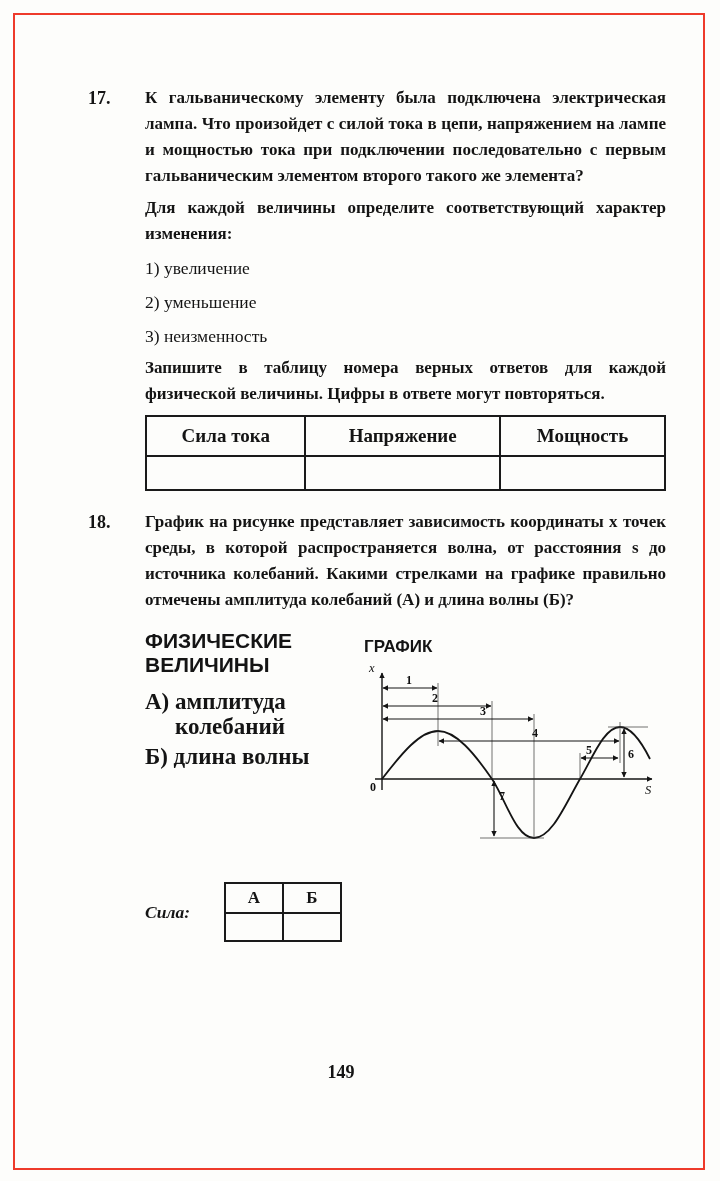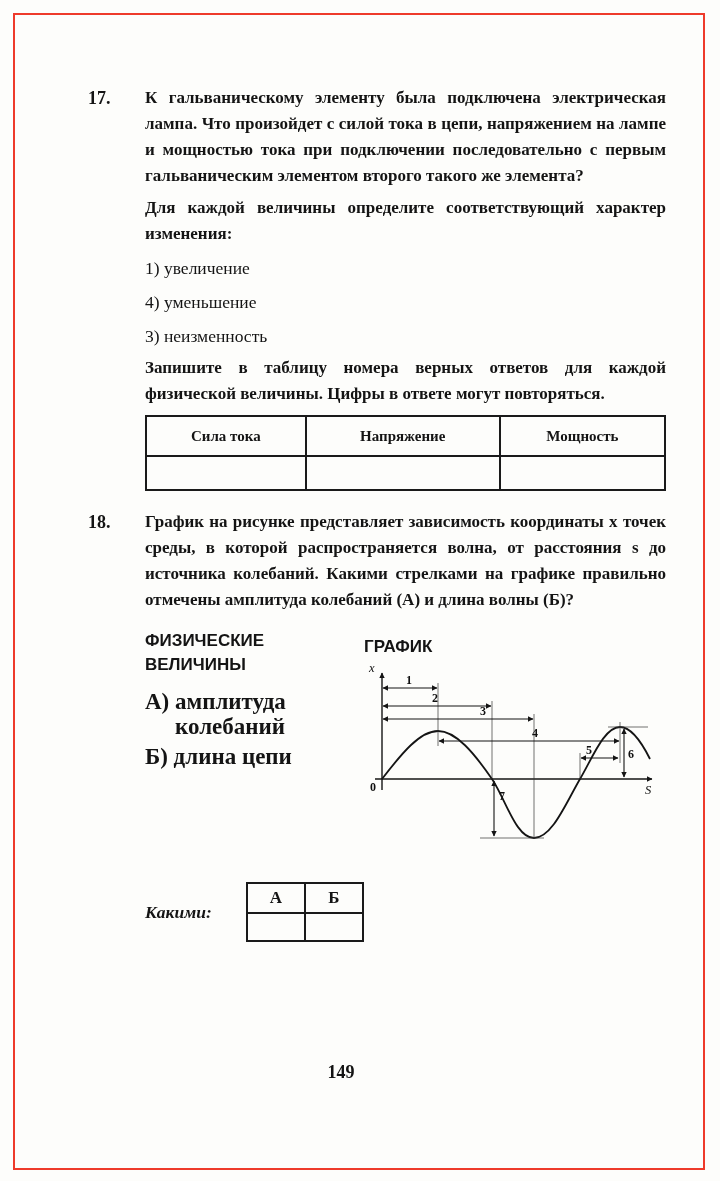--- a/index.html
+++ b/index.html
@@ -15,27 +15,27 @@
   }
   .content { position:absolute; left:88px; top:85px; width:578px; }
 
   .problem { display:grid; grid-template-columns:57px 1fr; margin-bottom:18px; }
   .pnum { font-weight:700; font-size:18px; line-height:26px; }
   .pbody p { margin:0 0 6px; font-size:17px; line-height:26px; font-weight:700; text-align:justify; }
   .options { margin:2px 0 6px; }
   .options div { font-size:17.5px; line-height:26px; font-weight:400;margin-top:8px; }
 
   .t17 { border-collapse:collapse; width:100%; margin-top:8px; }
-  .t17 th, .t17 td { border:2px solid #1a1a1a; text-align:center; font-size:15px; font-weight:700; padding:0; }
+  .t17 th, .t17 td { border:2px solid #1a1a1a; text-align:center; font-size:19px; font-weight:700; padding:0; }
   .t17 th { height:40px; }
   .t17 td { height:34px; }
 
   .cols { display:flex; margin-top:12px; }
   .leftcol { width:217px; padding-top:4px; }
-  .sans-h { font-family:"Liberation Sans", sans-serif; font-weight:700; font-size:17px; line-height:24px; margin:0 0 12px; max-width:150px; }
+  .sans-h { font-family:"Liberation Sans", sans-serif; font-weight:700; font-size:21px; line-height:24px; margin:0 0 12px; max-width:150px; }
   .item { font-size:23px; font-weight:700; line-height:25px; padding-left:30px; text-indent:-30px; max-width:180px; margin-bottom:5px; }
   .rightcol { flex:1; }
   .graph-h { margin:12px 0 2px 2px; font-family:"Liberation Sans", sans-serif; font-weight:700; font-size:17px; }
 
   .note18 { margin-top:24px !important; }
 
   .answer { display:flex; align-items:center; gap:34px; margin-top:14px; }
   .answer-label { font-style:italic; font-weight:700; font-size:17.5px; }
   .t18 { border-collapse:collapse; }
   .t18 th, .t18 td { border:2px solid #1a1a1a; width:58px; text-align:center; font-size:17px; font-weight:700; padding:0; }
@@ -59,21 +59,21 @@
 
 <div class="content">
 
   <div class="problem">
     <div class="pnum">17.</div>
     <div class="pbody">
       <p>К гальваническому элементу была подключена электрическая лампа. Что произойдет с силой тока в цепи, напряжением на лампе и мощностью тока при подключении последовательно с первым гальваническим элементом второго такого же элемента?</p>
       <p>Для каждой величины определите соответствующий характер изменения:</p>
       <div class="options">
         <div>1) увеличение</div>
-        <div>4) уменьшение</div>
+        <div>2) уменьшение</div>
         <div>3) неизменность</div>
       </div>
       <p>Запишите в таблицу номера верных ответов для каждой физической величины. Цифры в ответе могут повторяться.</p>
       <table class="t17">
         <tbody>
             <tr>
           <th>Сила тока</th>
           <th>Напряжение</th>
           <th>Мощность</th>
         </tr>
@@ -89,21 +89,21 @@
 
   <div class="problem">
     <div class="pnum">18.</div>
     <div class="pbody">
       <p>График на рисунке представляет зависимость координаты x точек среды, в которой распространяется волна, от расстояния s до источника колебаний. Какими стрелками на графике правильно отмечены амплитуда колебаний (А) и длина волны (Б)?</p>
 
       <div class="cols">
         <div class="leftcol">
           <div class="sans-h">ФИЗИЧЕСКИЕ ВЕЛИЧИНЫ</div>
           <div class="item">А) амплитуда колебаний</div>
-          <div class="item">Б) длина цепи</div>
+          <div class="item">Б) длина волны</div>
         </div>
         <div class="rightcol">
           <div class="graph-h">ГРАФИК</div>
           <svg viewBox="0 0 300 205" width="300" height="205">
             <defs>
               <marker id="ah" viewBox="0 0 10 10" markerWidth="8" markerHeight="8" refX="6.5" refY="3.5" orient="auto-start-reverse" markerUnits="userSpaceOnUse">
                 <path d="M0,0 L7,3.5 L0,7 Z" fill="#141414"></path>
               </marker>
             </defs>
 
@@ -137,21 +137,21 @@
             <text class="num" x="170" y="78">4</text>
             <text class="num" x="224" y="95">5</text>
             <text class="num" x="266" y="99">6</text>
             <text class="num" x="137" y="141">7</text>
           </svg>
         </div>
       </div>
 
 
       <div class="answer">
-        <span class="answer-label">Какими:</span>
+        <span class="answer-label">Сила:</span>
         <table class="t18">
           <tbody>
               <tr>
             <th>А</th>
             <th>Б</th>
           </tr>
           <tr>
             <td></td>
             <td></td>
           </tr>

